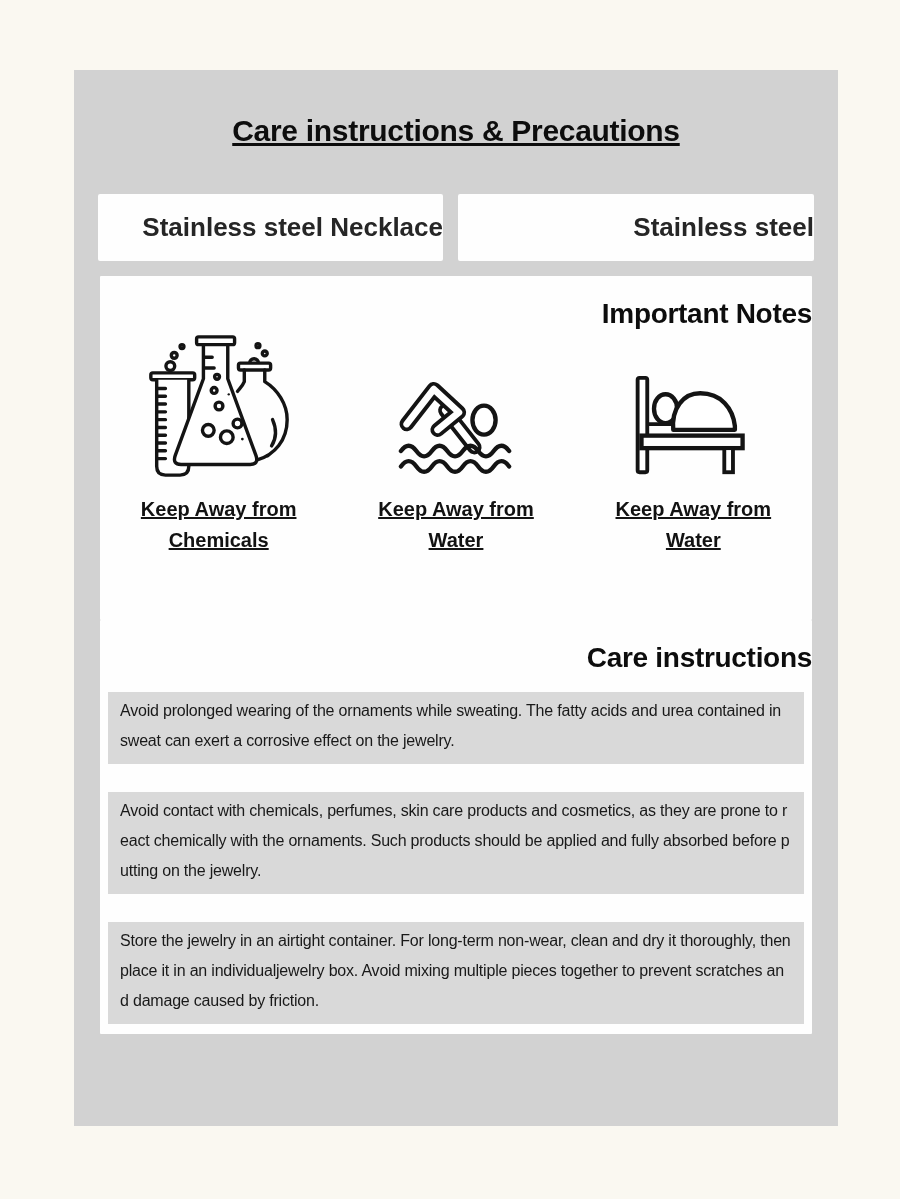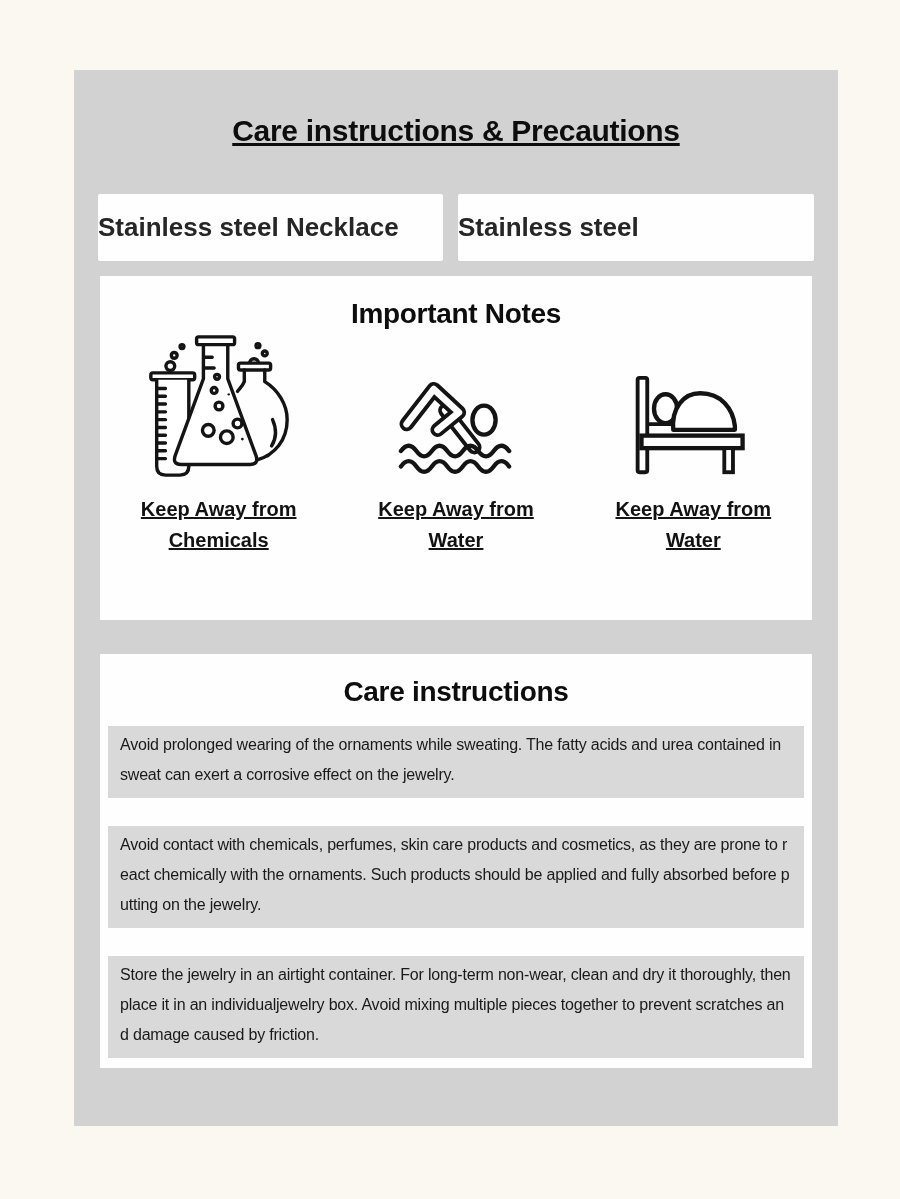--- a/index.html
+++ b/index.html
@@ -19,32 +19,32 @@
   }
   .title{
     margin-top:44px;text-align:center;font-size:30px;font-weight:bold;
     letter-spacing:-0.3px;color:#0d0d0d;text-decoration:underline;
   }
   .material-row{
     position:absolute;left:24px;top:124px;right:24px;height:67px;
     display:flex;gap:15px;
   }
   .material-box{
-    background:var(--panel-bg);display:flex;align-items:center;justify-content:flex-start;
+    background:var(--panel-bg);display:flex;align-items:center;justify-content:flex-end;
     font-size:26px;font-weight:bold;color:#262626;border-radius:2px;
   }
   .material-box.left{width:345px;flex:none;}
   .material-box.right{flex:1;}
   .panel{
     position:absolute;left:26px;width:712px;background:var(--panel-bg);border-radius:1px;
   }
   .panel-notes{top:206px;height:344px;}
-  .panel-care{top:584px;height:414px;}
+  .panel-care{top:550px;height:414px;}
   .panel-heading{
-    margin-top:22px;text-align:center;font-size:28px;font-weight:bold;
+    margin-top:22px;text-align:right;font-size:28px;font-weight:bold;
     letter-spacing:-0.3px;color:#0d0d0d;
   }
   .notes-row{display:flex;margin-top:0;}
   .note-col{flex:1;display:flex;flex-direction:column;align-items:center;text-decoration:underline;}
   .icon-wrap{height:150px;display:flex;align-items:flex-end;justify-content:center;}
   .icon-wrap svg{color:var(--ink);}
   .ln{stroke:currentColor;fill:none;stroke-width:3.5;stroke-linecap:round;stroke-linejoin:round;}
   .lnw{fill:#fff;}
   .caption{margin-top:14px;text-align:center;font-size:20px;font-weight:bold;line-height:31px;color:#121212;}
   .care-block{

